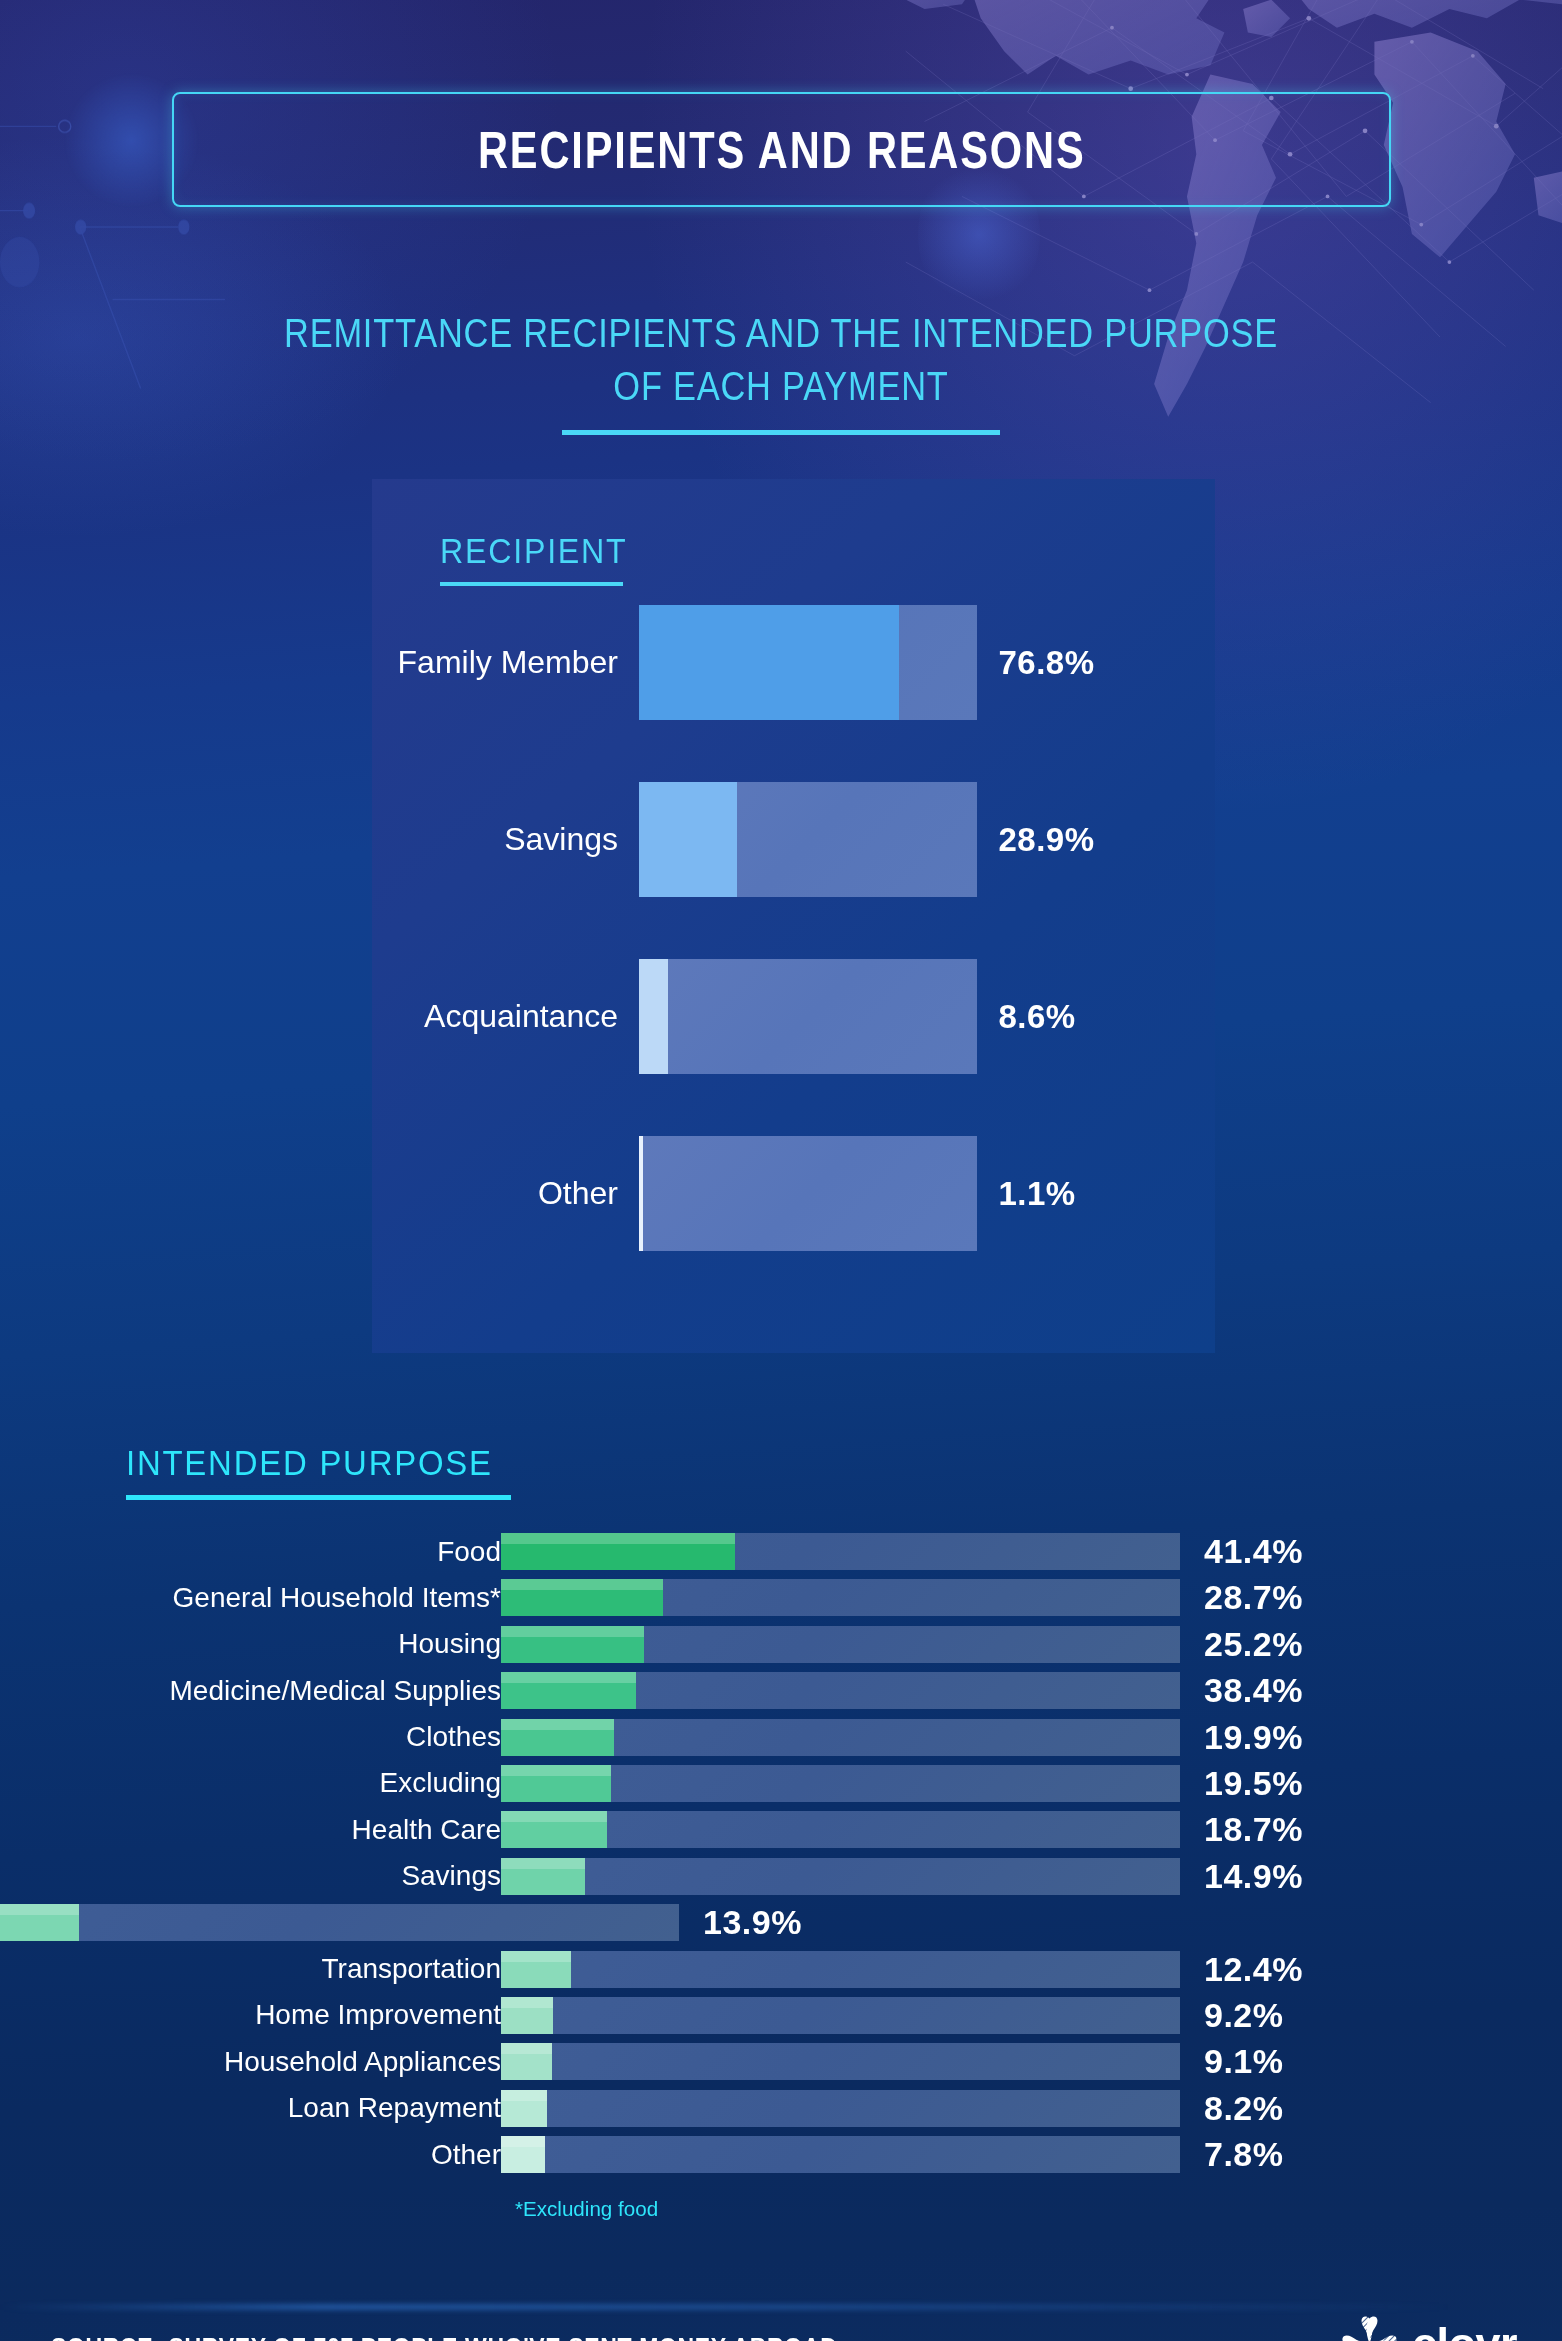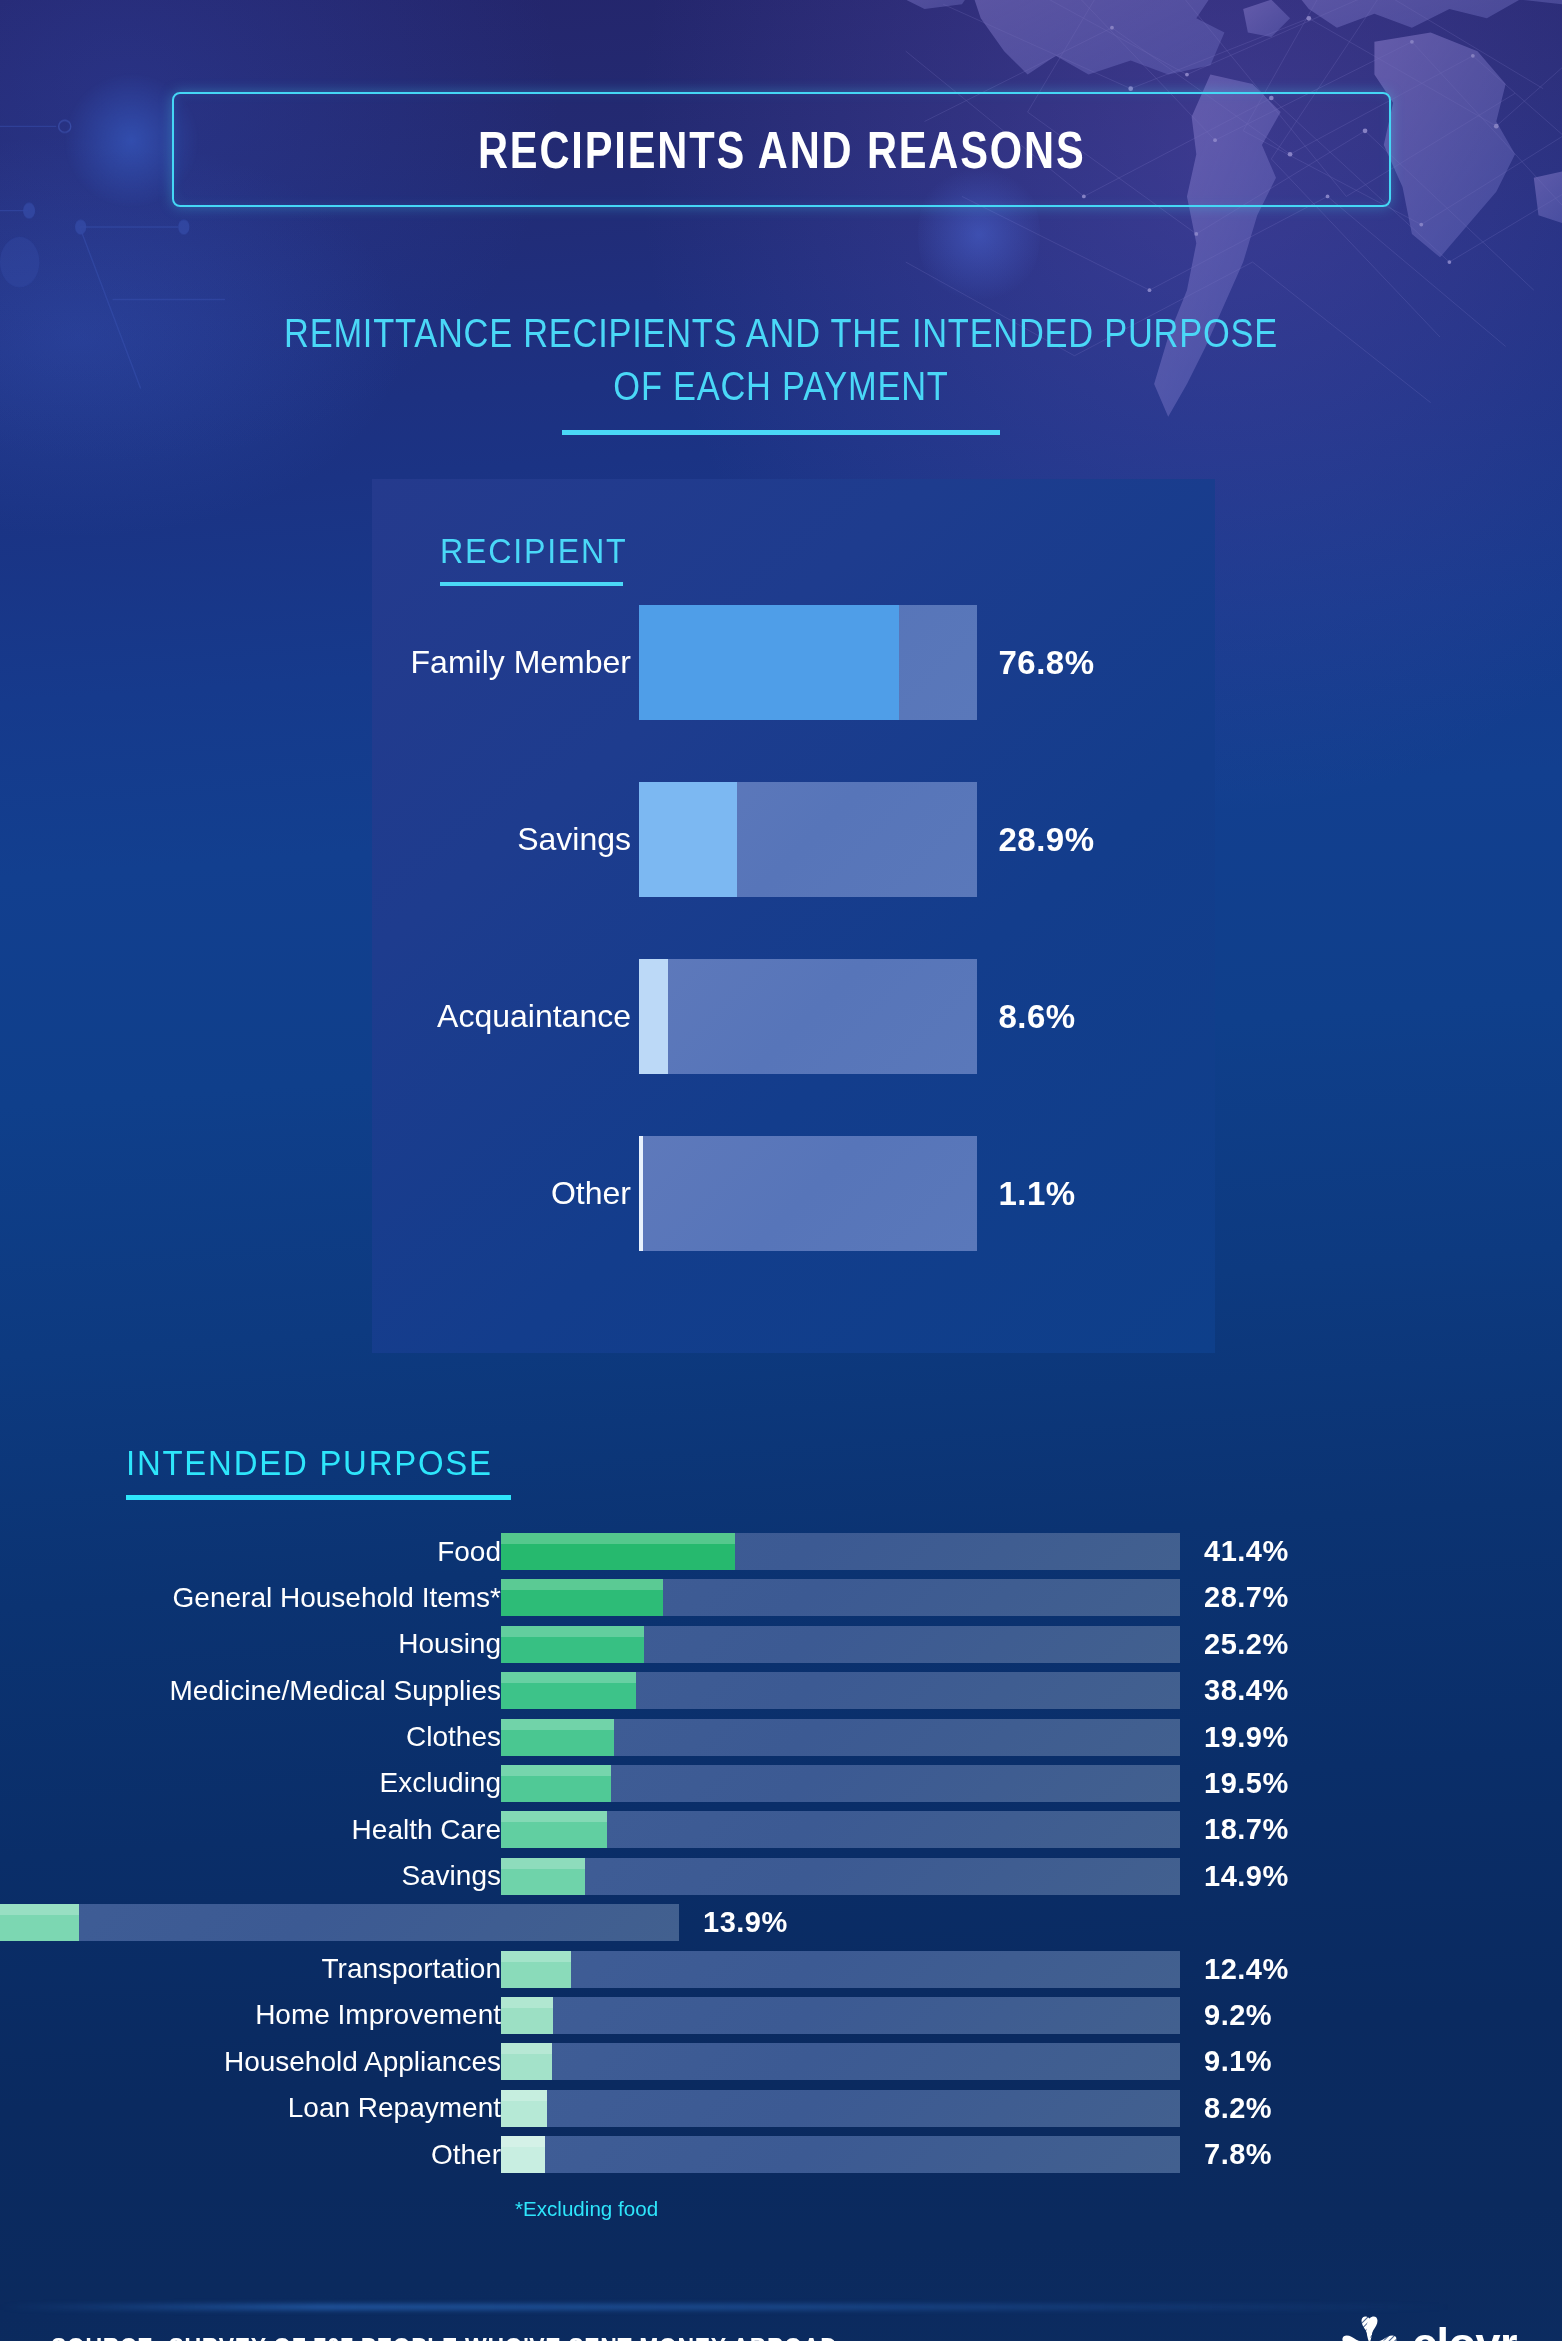--- a/index.html
+++ b/index.html
@@ -102,21 +102,21 @@
     transform:scaleX(.92); transform-origin:left center; display:block;
   }
   .panel-head-rule { margin-top:11.2px; width:183px; height:4.2px; background:#4ad8f7; }
 
   .rec-rows { position:absolute; left:0; top:126px; width:100%; }
   .rec-row {
     display:flex; align-items:center; height:115px; margin-bottom:62px;
   }
   .rec-row:last-child { margin-bottom:0; }
   .rec-label {
-    width:267px; text-align:right; padding-right:8px;
+    width:267px; text-align:right; padding-right:21px;
     font-family:"Liberation Sans Narrow","Liberation Sans", sans-serif;
     font-size:32px; color:#ffffff; white-space:nowrap;
   }
   .rec-track {
     position:relative; width:338px; height:100%;
     background:linear-gradient(135deg, #5e79bb 0%, #5775b9 50%, #5a78ba 100%);
   }
   .rec-fill { position:absolute; left:0; top:0; bottom:0; }
   .rec-value {
     margin-left:21.5px;
@@ -145,21 +145,21 @@
     background:linear-gradient(135deg, #3f5d96 0%, #3c5a93 45%, #42608f 100%);
   }
   .pur-fill { position:absolute; left:0; top:0; bottom:0; }
   .pur-fill::after {
     content:""; position:absolute; left:0; right:0; top:0; height:30%;
     background:rgba(255,255,255,.22);
   }
   .pur-value {
     margin-left:24px;
     font-family:"Liberation Sans Narrow","Liberation Sans", sans-serif;
-    font-weight:700; font-size:29px; letter-spacing:0.5px; white-space:nowrap;
+    font-weight:700; font-size:34px; letter-spacing:0.5px; white-space:nowrap;
   }
   .footnote {
     position:absolute; left:515px; top:2197px;
     font-family:"Liberation Sans Narrow","Liberation Sans", sans-serif;
     font-size:20.6px; color:#2ee6fb;
   }
 
   
   .source {
     position:absolute; left:51px; top:2333px;

